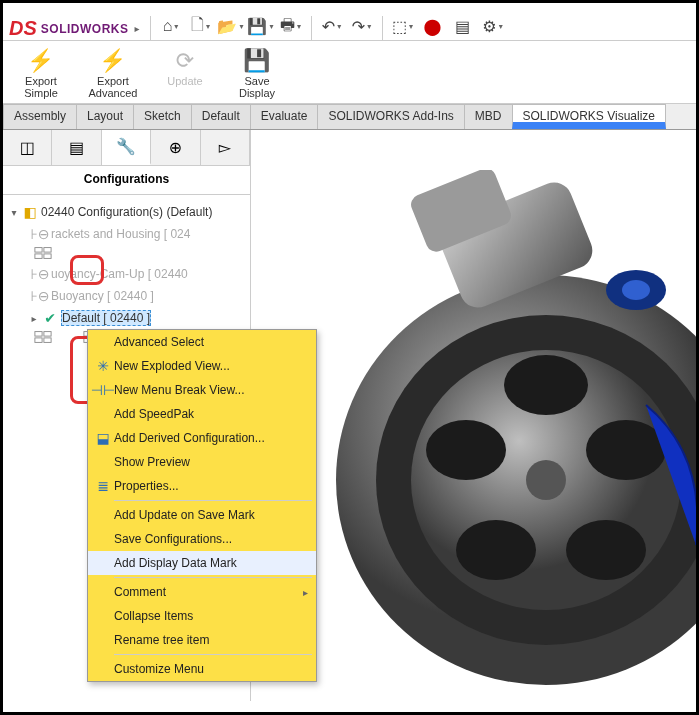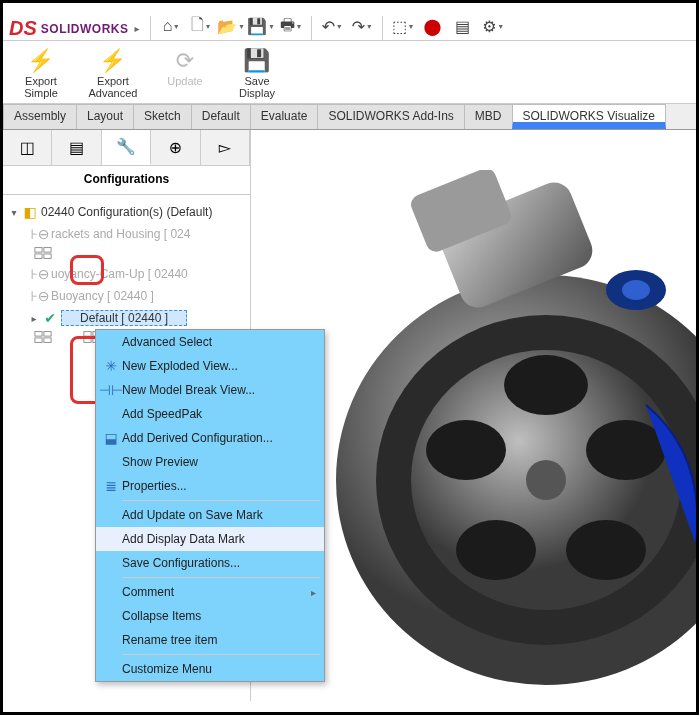--- a/index.html
+++ b/index.html
@@ -39,27 +39,27 @@
   .mtab:not(.active) { background: #f1f1f1; }
   .panel-title { text-align: center; font-weight: bold; font-size: 12px; padding: 6px 1px; }
   .line { border-bottom: 1px solid #ccc; margin: 2px 0 4px 0; }
 
   .tree { font-size: 12px; color: #333; padding: 2px 0 0 4px; }
   .trow { display: flex; align-items: center; height: 22px; white-space: nowrap; overflow: hidden; }
   .twidth { width: 14px; display: inline-flex; justify-content: center; color: #666; font-size: 10px; }
   .ticon { width: 18px; height: 18px; display: inline-flex; align-items: center; justify-content: center; margin-right: 2px; font-size: 14px; }
   .ticon.cube { color: #e0a800; }
   .dimmed { color: #aaa; }
-  .sel { background: #cfe8ff; border: 1px dashed #3a8fd6; padding: 0 18px; }
+  .sel { background: #cfe8ff; border: 1px dashed #3a8fd6; padding: 0 0; }
   .display-mark { width: 20px; height: 16px; display: inline-flex; align-items: center; justify-content: center; margin-left: 26px; }
   .display-mark svg { width: 18px; height: 14px; }
   .redbox { position: absolute; border: 3px solid #e03030; border-radius: 8px; pointer-events: none; }
 
   
-  .ctxmenu { position: absolute; left: 92px; top: 326px; width: 230px; background: #7dd3fc; border: 1px solid #999; box-shadow: 2px 3px 6px rgba(0,0,0,0.25); font-size: 12px; color: #222; z-index: 50; }
+  .ctxmenu { position: absolute; left: 84px; top: 326px; width: 230px; background: #fde047; border: 1px solid #999; box-shadow: 2px 3px 6px rgba(0,0,0,0.25); font-size: 12px; color: #222; z-index: 50; }
   .mrow { display: flex; align-items: center; height: 24px; padding: 0 8px 0 4px; cursor: pointer; }
   .micon { width: 22px; display: inline-flex; justify-content: center; color: #2d6db5; font-size: 14px; }
   .msep { height: 1px; background: #ccc; margin: 2px 4px 2px 26px; }
   .marrow { margin-left: auto; color: #666; font-size: 10px; }
   .mrow.hl { background: #e8f0fe; }
   .redbox-menu { position: absolute; border: 3px solid #e03030; border-radius: 10px; pointer-events: none; }
 
   
   .viewport { flex: 1; position: relative; background: #fff; overflow: hidden; }
   .mech { position: absolute; right: -40px; top: 40px; width: 520px; height: 560px; }
@@ -239,21 +239,21 @@
     <div class="mrow">
         <span class="micon"></span>
         <span>Advanced Select</span>
       </div>
     <div class="mrow">
         <span class="micon">✳</span>
         <span>New Exploded View...</span>
       </div>
     <div class="mrow">
         <span class="micon">⊣⊢</span>
-        <span>New Model Break View...</span>
+        <span>New Menu Break View...</span>
       </div>
     <div class="mrow">
         <span class="micon"></span>
         <span>Add SpeedPak</span>
       </div>
     <div class="mrow">
         <span class="micon">⬓</span>
         <span>Add Derived Configuration...</span>
       </div>
     <div class="mrow">
@@ -262,27 +262,27 @@
       </div>
     <div class="mrow">
         <span class="micon">≣</span>
         <span>Properties...</span>
       </div>
     <div class="msep"></div>
     <div class="mrow">
         <span class="micon"></span>
         <span>Add Update on Save Mark</span>
       </div>
+    <div class="mrow">
+        <span class="micon"></span>
+        <span>Save Configurations...</span>
+      </div>
     <div class="mrow hl">
         <span class="micon"></span>
         <span>Add Display Data Mark</span>
-      </div>
-    <div class="mrow">
-        <span class="micon"></span>
-        <span>Save Configurations...</span>
       </div>
     <div class="msep"></div>
     <div class="mrow">
         <span class="micon"></span>
         <span>Comment</span>
         <span class="marrow">▸</span>
       </div>
     <div class="mrow">
         <span class="micon"></span>
         <span>Collapse Items</span>

